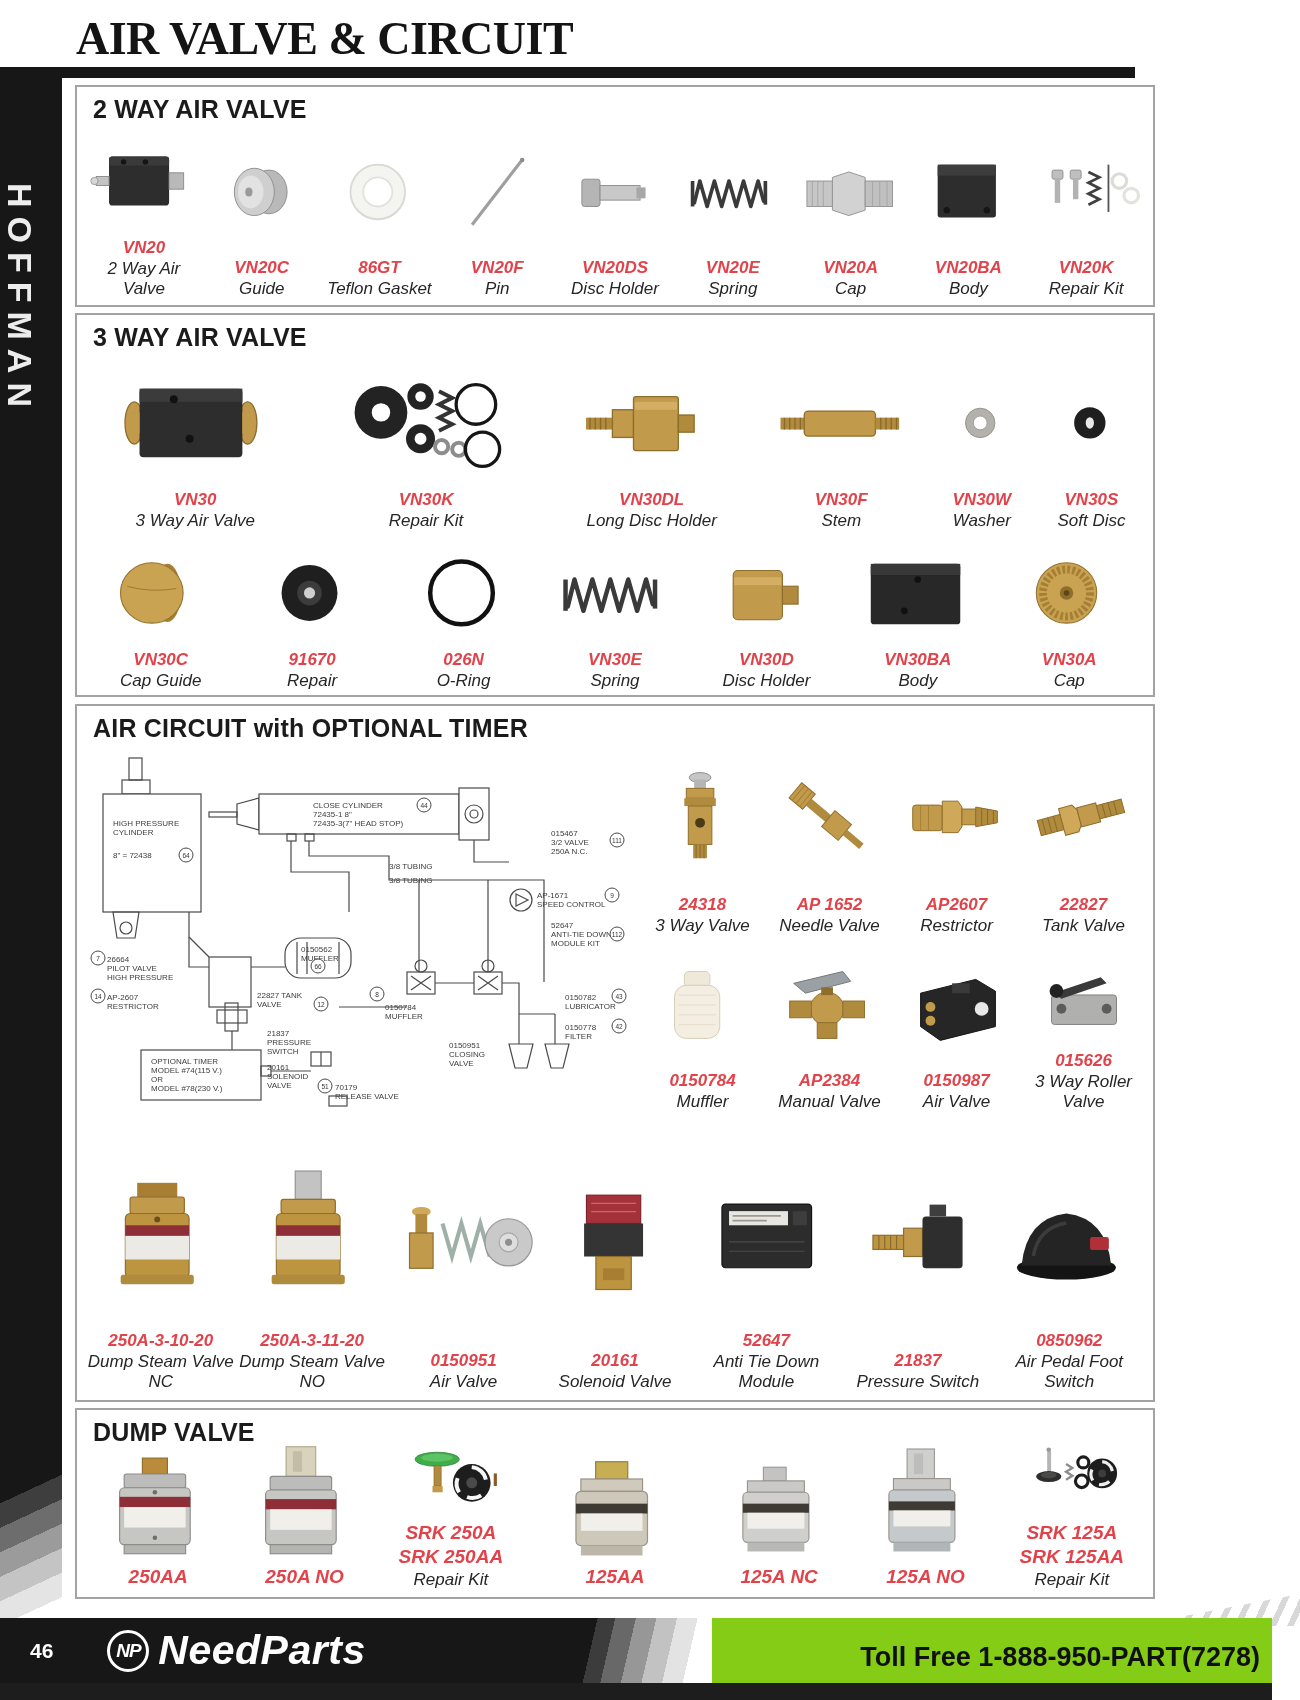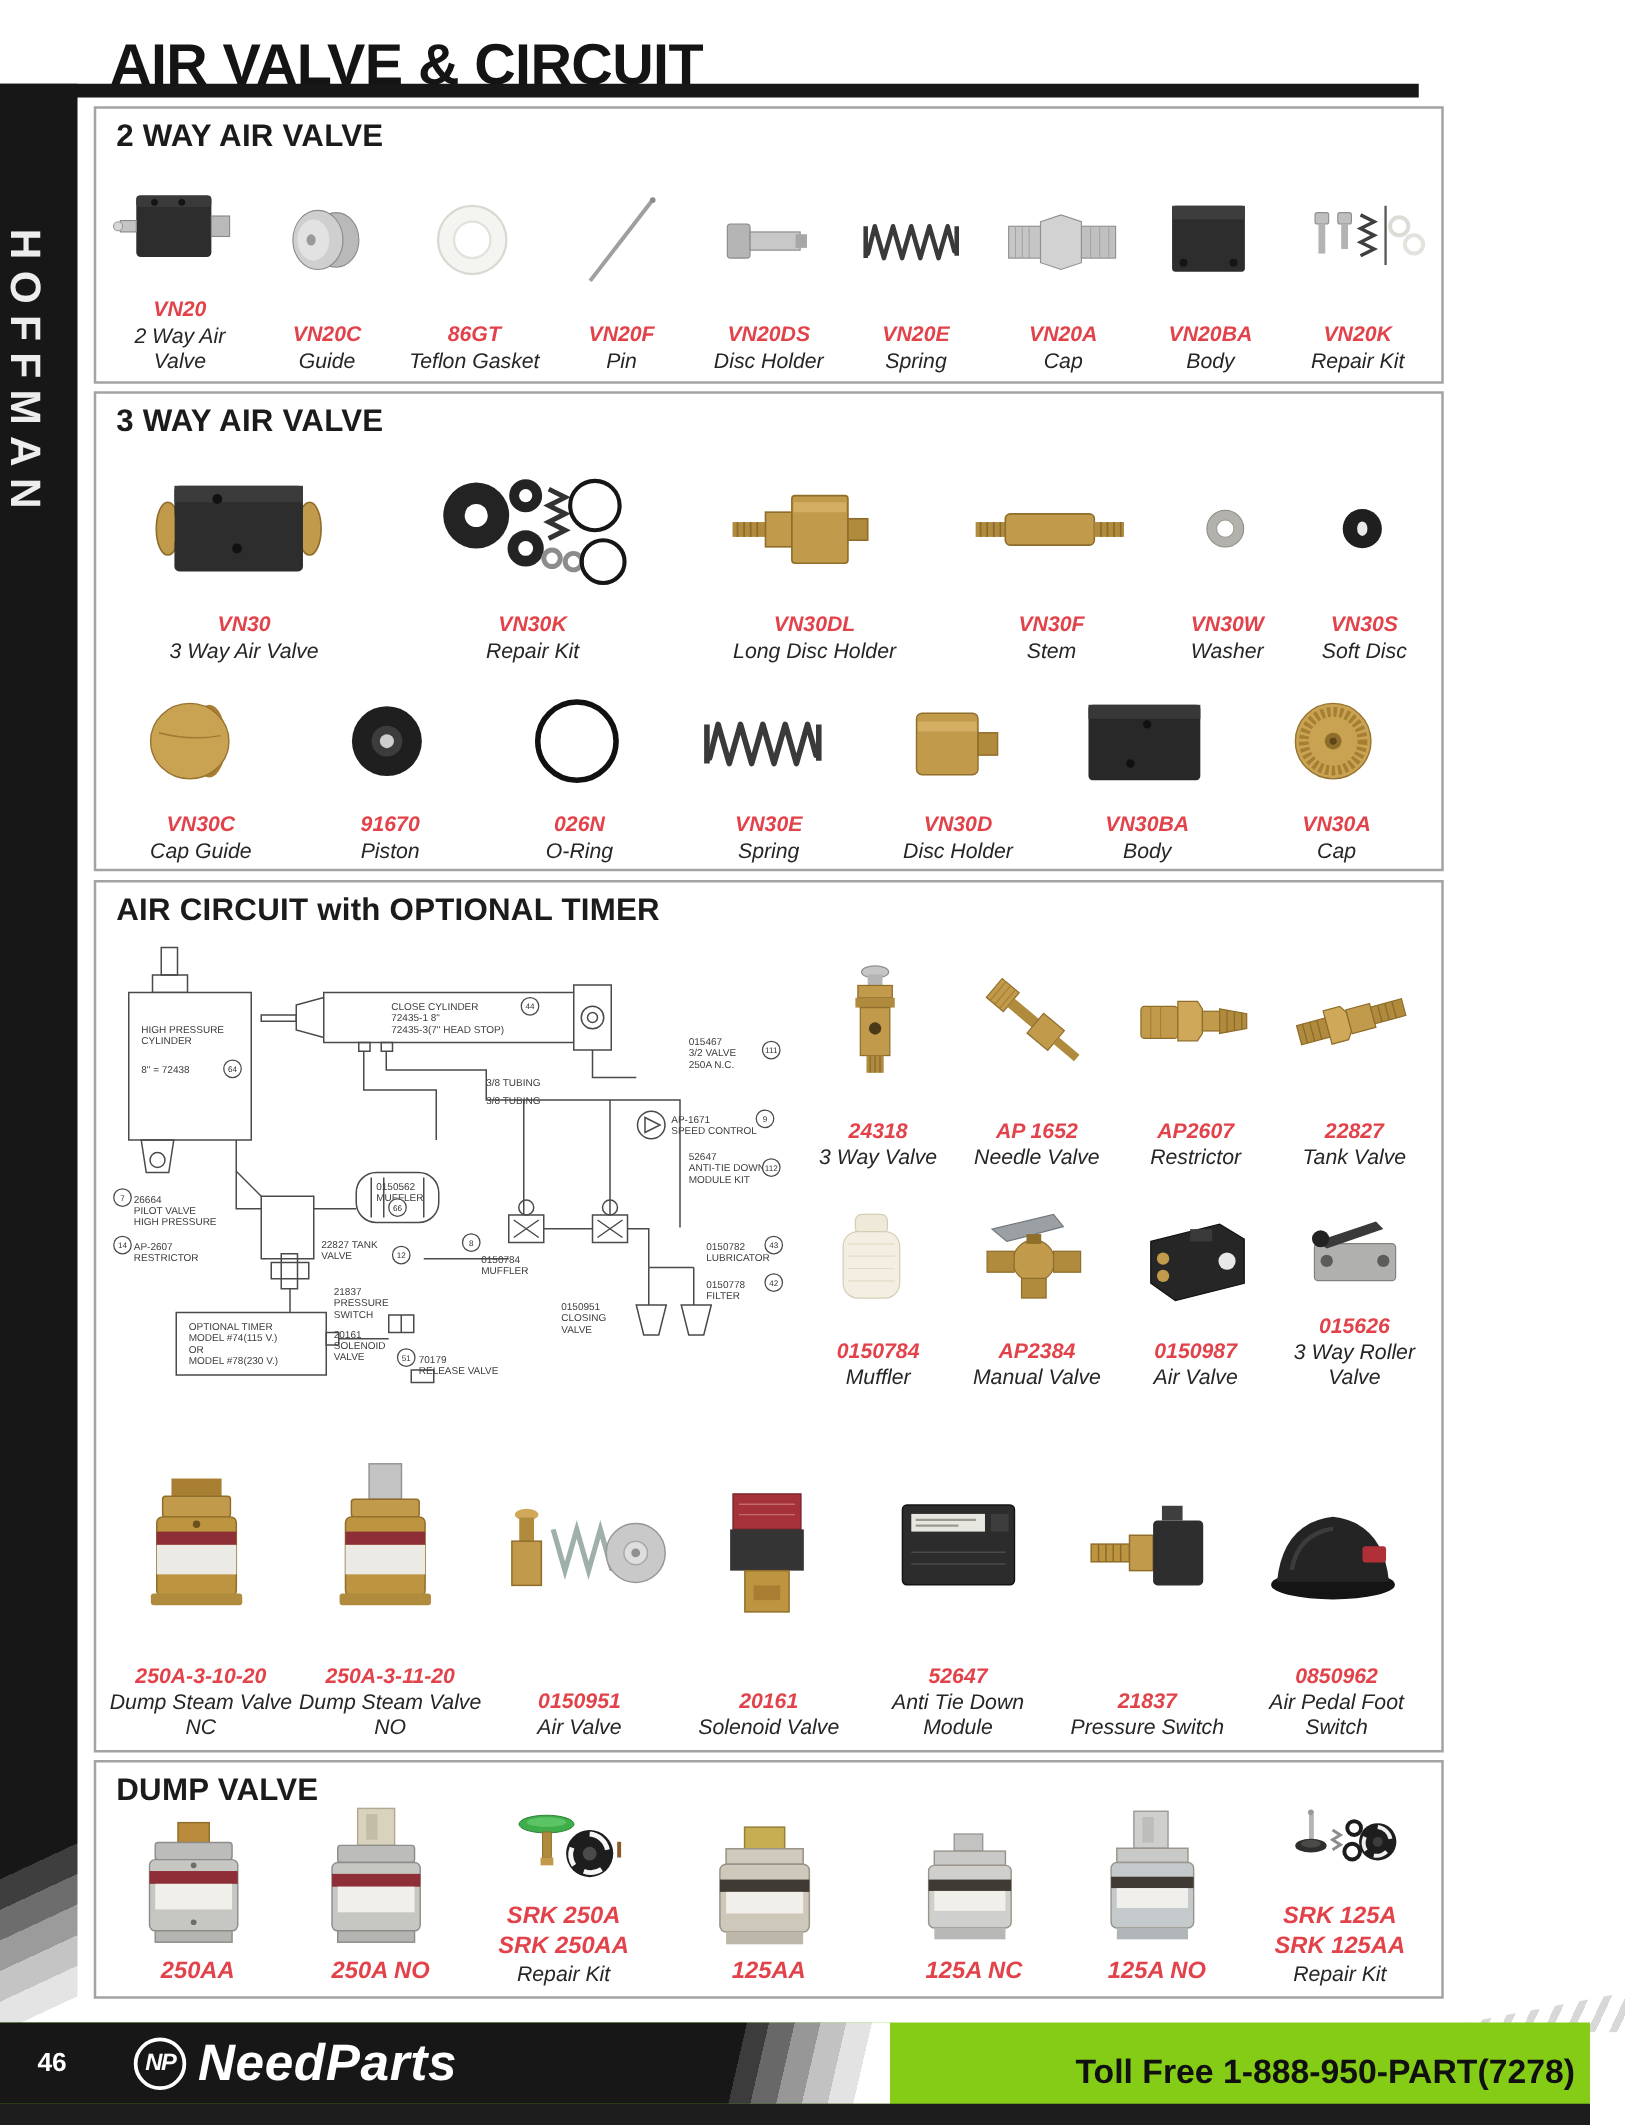--- a/index.html
+++ b/index.html
@@ -1,20 +1,20 @@
 <!DOCTYPE html>
 <html><head>
 <meta charset="utf-8">
 <title>Catalog Page</title>
 <style>
   html,body{margin:0;padding:0;background:#e8e8e8;}
   .page{position:relative;width:1300px;height:1700px;background:#fff;overflow:hidden;
         font-family:"Liberation Sans",sans-serif;}
-  .title{position:absolute;left:76px;top:12px;margin:12px;font-size:46px;font-weight:800;
-         color:#141414;letter-spacing:-0.5px;}
+  .title{position:absolute;left:76px;top:12px;margin:0;font-size:46px;font-weight:800;
+         color:#141414;letter-spacing:-0.5px;font-family:Liberation Serif, serif;}
   .title-rule{position:absolute;left:0;top:67px;width:1135px;height:11px;background:#171717;}
   .sidebar{position:absolute;left:0;top:67px;width:62px;height:1405px;background:#171717;}
   .sidebar-text{position:absolute;top:72px;left:0;width:62px;text-align:center;
         writing-mode:vertical-lr;color:#ededed;font-size:34px;font-weight:600;letter-spacing:9px;
         margin:0 auto;height:320px;}
   .sidebar-stripes{position:absolute;left:0;top:1472px;width:62px;height:146px;
         background:linear-gradient(155deg,#171717 0 18%,#3e3e3e 18% 32%,#6d6d6d 32% 46%,
         #9b9b9b 46% 60%,#c4c4c4 60% 74%,#e4e4e4 74% 88%,#fff 88%);}
   .box{position:absolute;left:75px;width:1080px;border:2px solid #a3a3a3;background:#fff;box-sizing:border-box;}
   #box-two-way{top:85px;height:222px;}
@@ -294,21 +294,21 @@
         </div>
         <div class="part">
           <div class="pic">
             <svg viewBox="0 0 120 100" preserveAspectRatio="xMidYMid meet">
               <circle cx="58" cy="50" r="25" fill="#1f1f1f"></circle>
               <circle cx="58" cy="50" r="11" fill="#3c3c3c"></circle>
               <circle cx="58" cy="50" r="5" fill="#cfcfcf"></circle>
             </svg>
           </div>
           <div class="code">91670</div>
-          <div class="desc">Piston</div>
+          <div class="desc">Repair</div>
         </div>
         <div class="part">
           <div class="pic">
             <svg viewBox="0 0 120 100" preserveAspectRatio="xMidYMid meet">
               <circle cx="58" cy="50" r="28" fill="none" stroke="#111" stroke-width="4"></circle>
             </svg>
           </div>
           <div class="code">026N</div>
           <div class="desc">O-Ring</div>
         </div>

